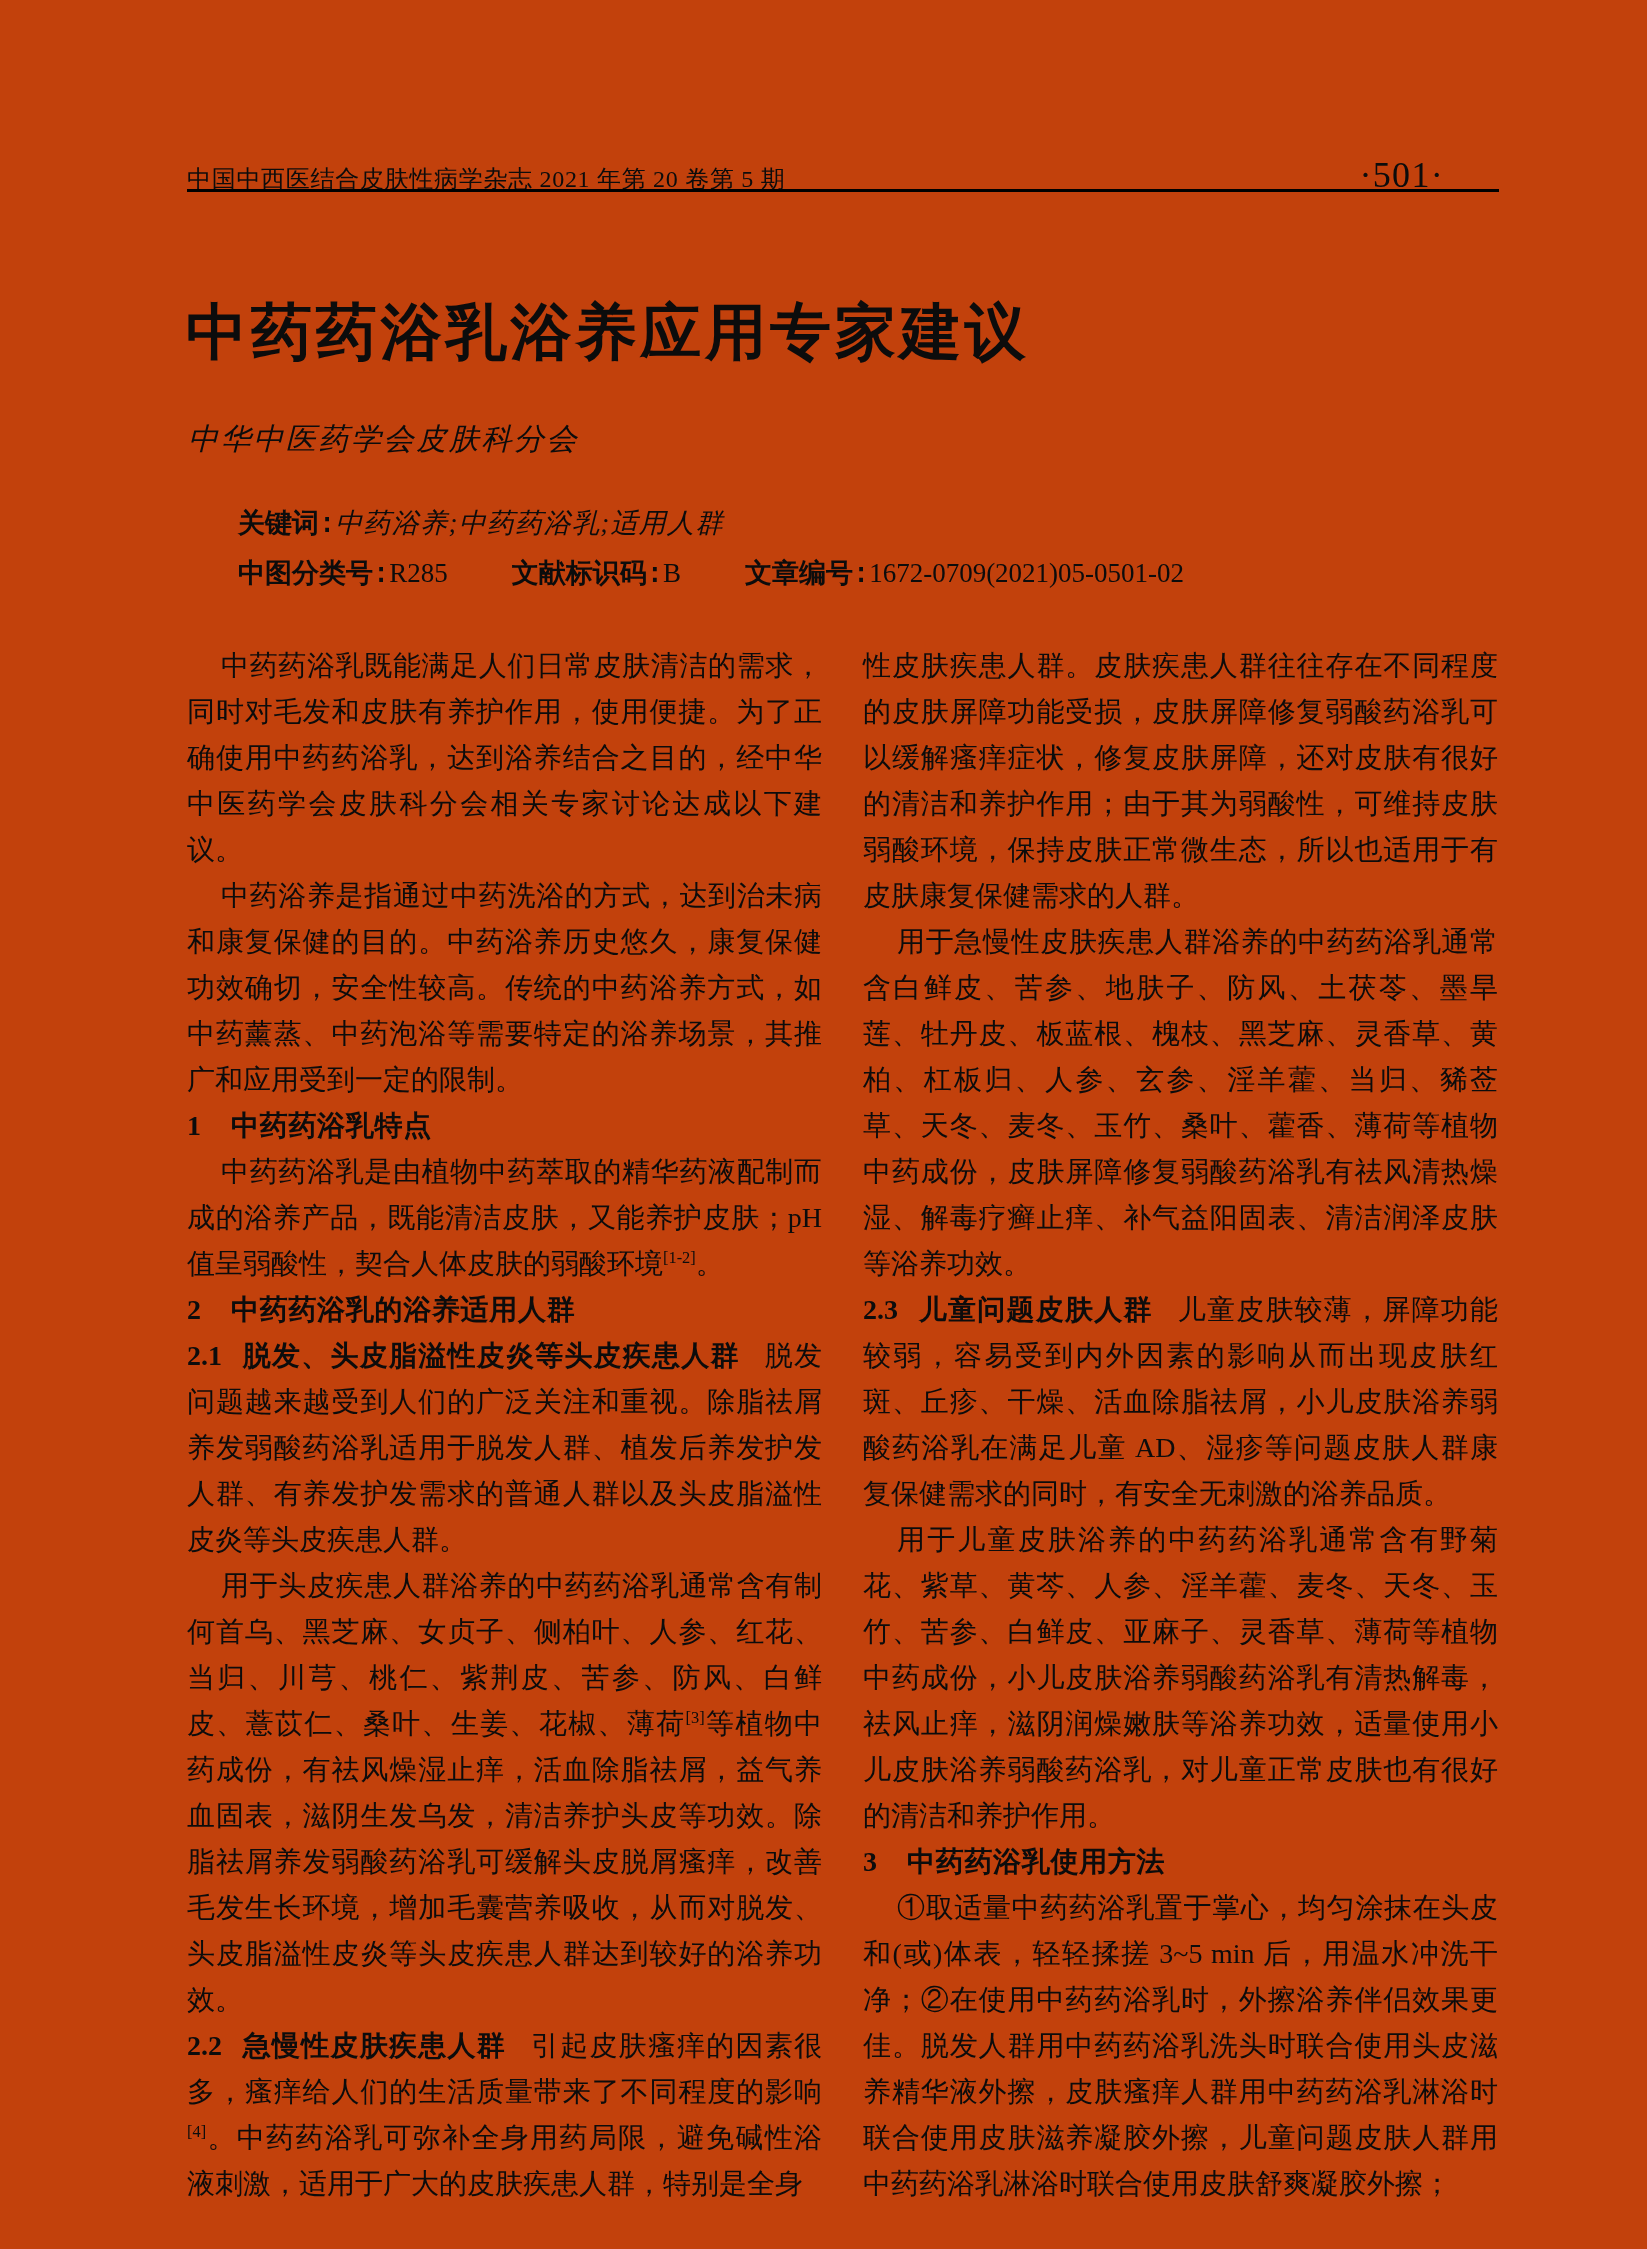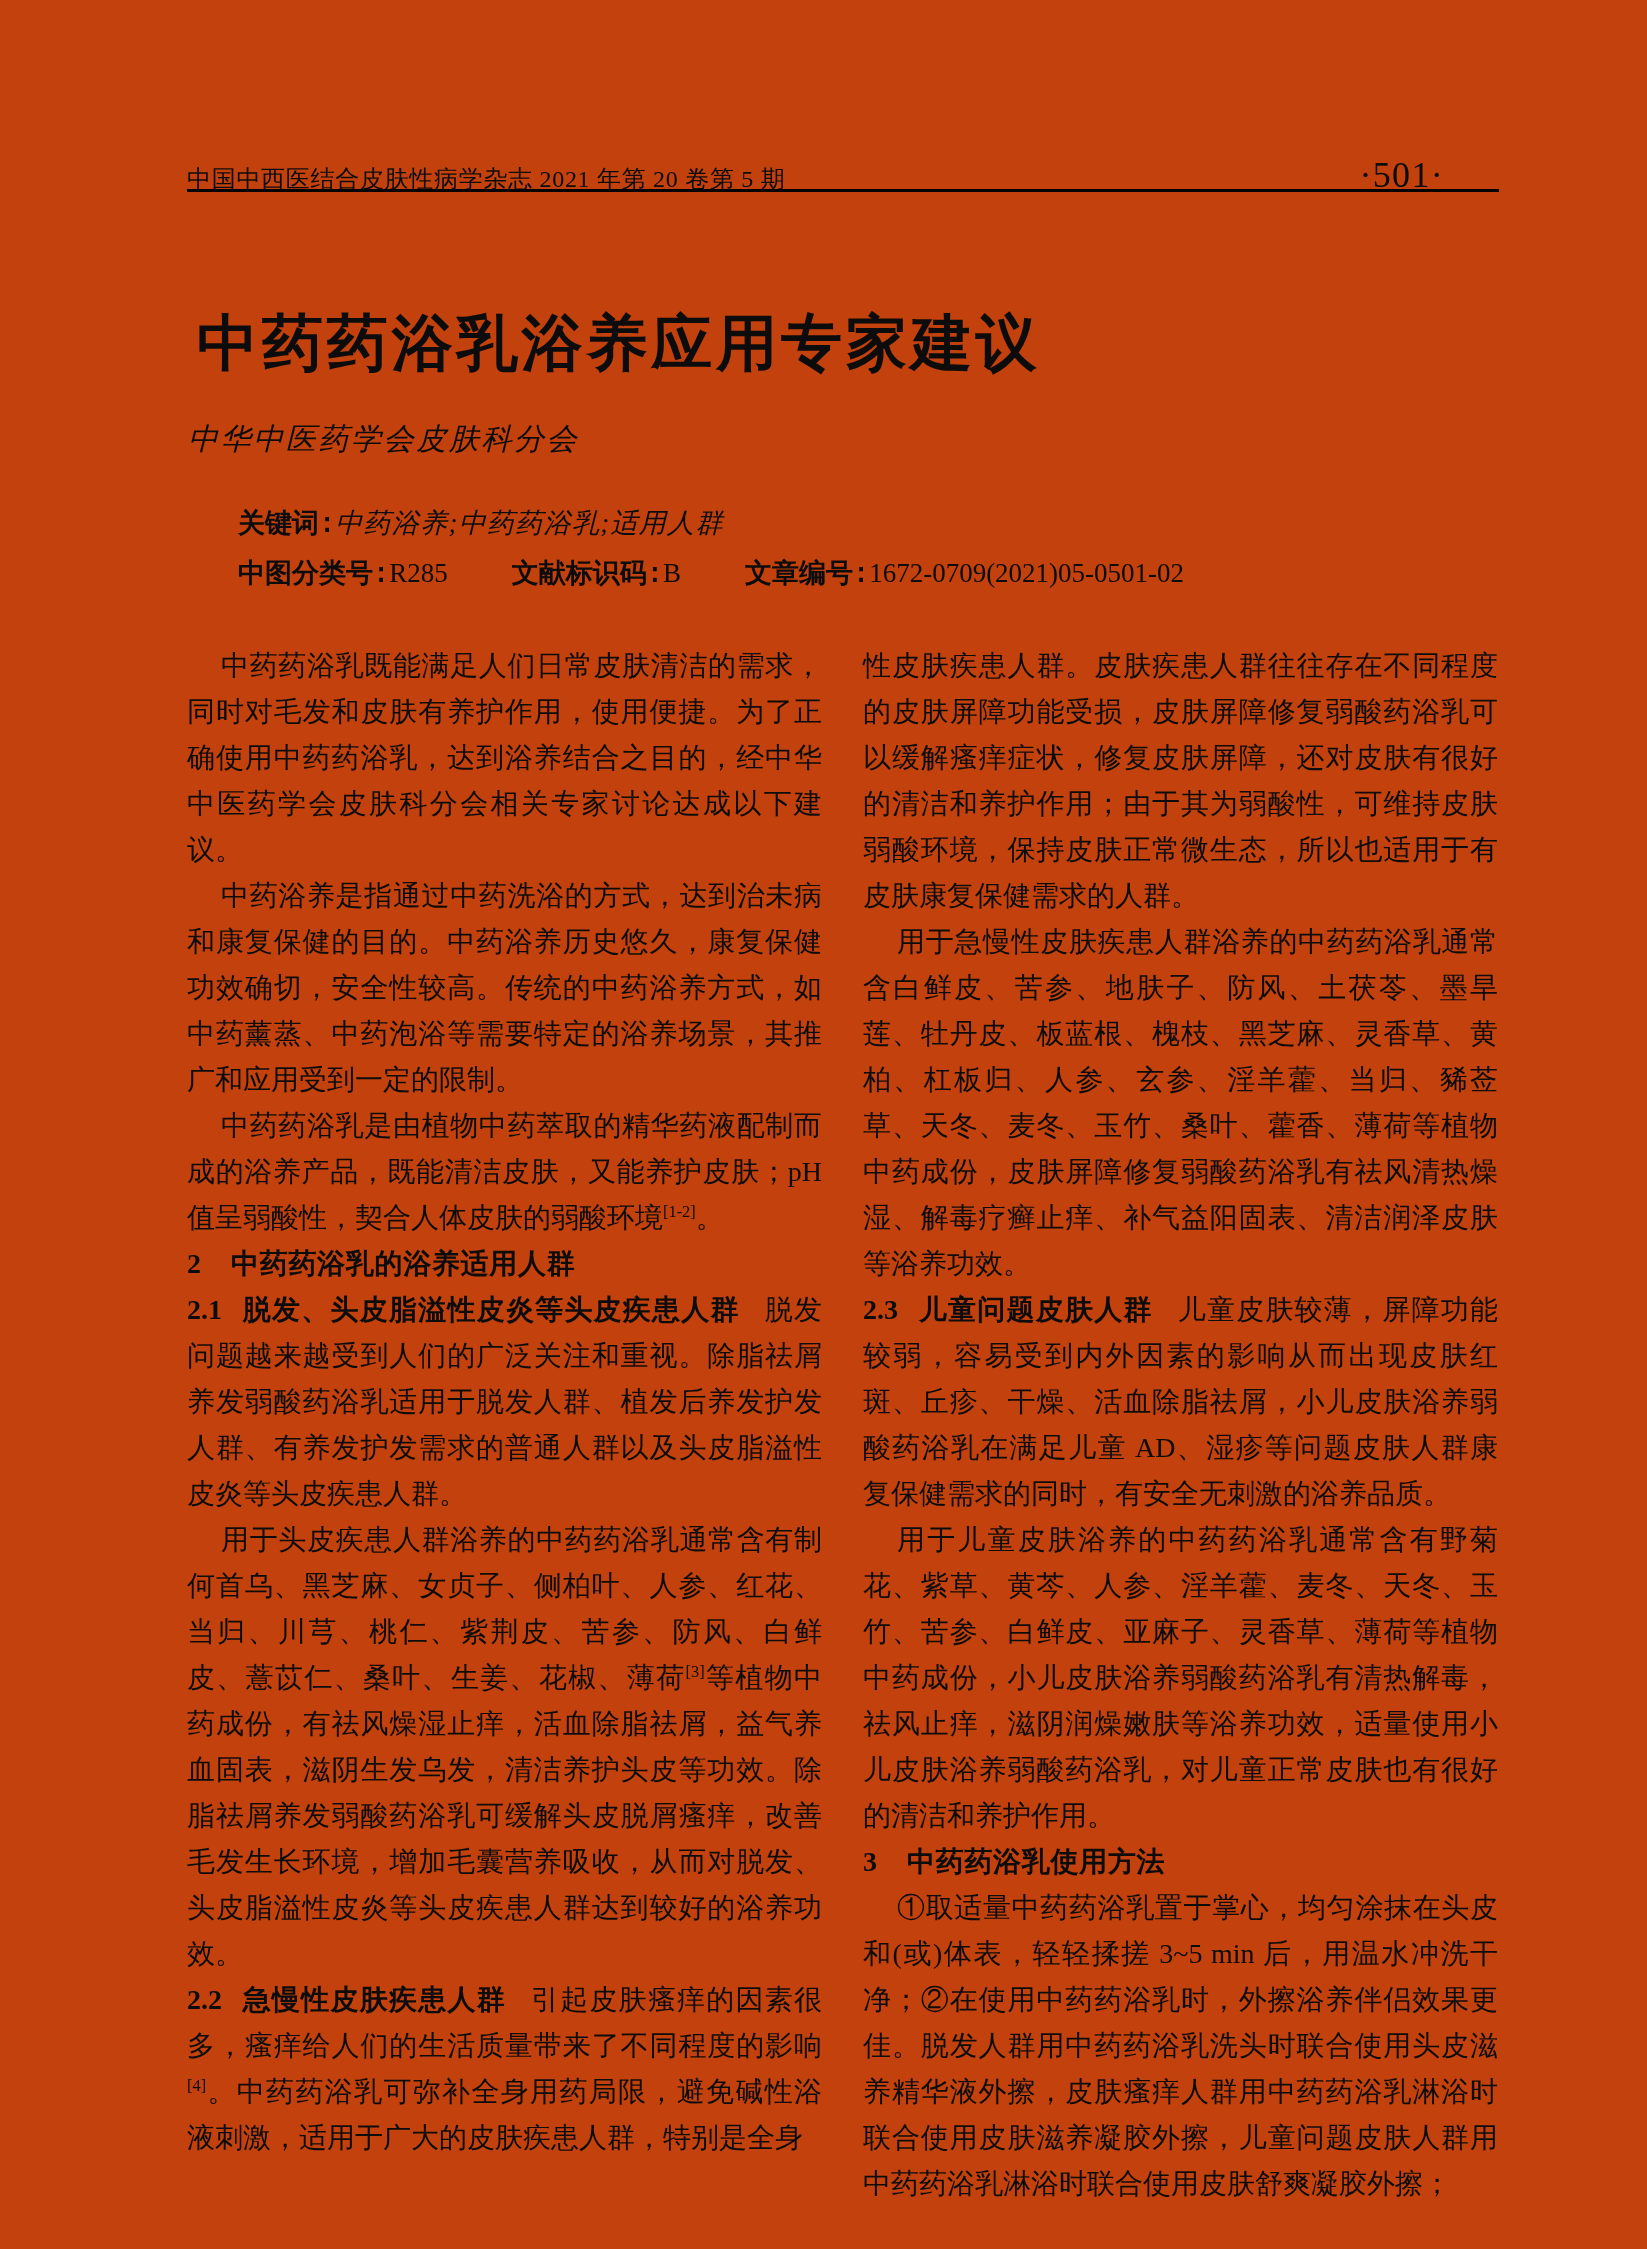--- a/index.html
+++ b/index.html
@@ -9,21 +9,21 @@
   }
   .header {
     position:absolute; left:187px; top:154px; width:1312px;
     display:flex; justify-content:space-between; align-items:baseline;
   }
   .journal-name { font-size:24px; letter-spacing:0.7px; white-space:nowrap; }
   .page-number { font-size:36px; margin-right:55px; letter-spacing:1.3px; }
   .header-rule { position:absolute; left:187px; top:189px; width:1312px; height:2.6px; background:#000; }
 
   .article-title {
-    position:absolute; left:185px; top:291px; margin:12px;
+    position:absolute; left:185px; top:291px; margin:1px;
     font-size:61px; font-weight:bold; letter-spacing:3.9px; white-space:nowrap;text-align:center;
   }
   .article-author {
     position:absolute; left:188px; top:419px;
     font-size:30px; font-style:italic; letter-spacing:2.6px;
   }
   .meta { position:absolute; left:238px; top:499px; font-size:27px; line-height:48px; white-space:nowrap; }
   .meta .label { font-family:Liberation Mono, monospace; font-weight:bold; }
   .meta .kai { font-style:italic; letter-spacing:1.3px; }
   .meta .gap { margin-right:64px; }
@@ -61,20 +61,21 @@
   <div class="article-author">中华中医药学会皮肤科分会</div>
 
   <div class="meta">
     <div class="meta-line"><span class="label">关键词:</span><span class="kai">中药浴养;中药药浴乳;适用人群</span></div>
     <div class="meta-line"><span class="label">中图分类号:</span><span class="gap">R285</span><span class="label">文献标识码:</span><span class="gap">B</span><span class="label">文章编号:</span><span>1672-0709(2021)05-0501-02</span></div>
   </div>
 
   <div class="col left">
     <p class="indent">中药药浴乳既能满足人们日常皮肤清洁的需求，同时对毛发和皮肤有养护作用，使用便捷。为了正确使用中药药浴乳，达到浴养结合之目的，经中华中医药学会皮肤科分会相关专家讨论达成以下建议。</p>
     <p class="indent">中药浴养是指通过中药洗浴的方式，达到治未病和康复保健的目的。中药浴养历史悠久，康复保健功效确切，安全性较高。传统的中药浴养方式，如中药薰蒸、中药泡浴等需要特定的浴养场景，其推广和应用受到一定的限制。</p>
+    <p class="heading"><span class="hnum">1</span><span class="htext">中药药浴乳特点</span></p>
     <p class="indent"><span>中药药浴乳是由植物中药萃取的精华药液配制而成的浴养产品，既能清洁皮肤，又能养护皮肤；pH 值呈弱酸性，契合人体皮肤的弱酸环境</span><sup class="ref">[1-2]</sup><span>。</span></p>
     <p class="heading"><span class="hnum">2</span><span class="htext">中药药浴乳的浴养适用人群</span></p>
     <p><span class="snum">2.1</span><span class="runin">脱发、头皮脂溢性皮炎等头皮疾患人群</span><span>脱发问题越来越受到人们的广泛关注和重视。除脂祛屑养发弱酸药浴乳适用于脱发人群、植发后养发护发人群、有养发护发需求的普通人群以及头皮脂溢性皮炎等头皮疾患人群。</span></p>
     <p class="indent"><span>用于头皮疾患人群浴养的中药药浴乳通常含有制何首乌、黑芝麻、女贞子、侧柏叶、人参、红花、当归、川芎、桃仁、紫荆皮、苦参、防风、白鲜皮、薏苡仁、桑叶、生姜、花椒、薄荷</span><sup class="ref">[3]</sup><span>等植物中药成份，有祛风燥湿止痒，活血除脂祛屑，益气养血固表，滋阴生发乌发，清洁养护头皮等功效。除脂祛屑养发弱酸药浴乳可缓解头皮脱屑瘙痒，改善毛发生长环境，增加毛囊营养吸收，从而对脱发、头皮脂溢性皮炎等头皮疾患人群达到较好的浴养功效。</span></p>
     <p><span class="snum">2.2</span><span class="runin">急慢性皮肤疾患人群</span><span>引起皮肤瘙痒的因素很多，瘙痒给人们的生活质量带来了不同程度的影响</span><sup class="ref">[4]</sup><span>。中药药浴乳可弥补全身用药局限，避免碱性浴液刺激，适用于广大的皮肤疾患人群，特别是全身</span></p>
   </div>
 
   <div class="col right">
     <p>性皮肤疾患人群。皮肤疾患人群往往存在不同程度的皮肤屏障功能受损，皮肤屏障修复弱酸药浴乳可以缓解瘙痒症状，修复皮肤屏障，还对皮肤有很好的清洁和养护作用；由于其为弱酸性，可维持皮肤弱酸环境，保持皮肤正常微生态，所以也适用于有皮肤康复保健需求的人群。</p>
     <p class="indent">用于急慢性皮肤疾患人群浴养的中药药浴乳通常含白鲜皮、苦参、地肤子、防风、土茯苓、墨旱莲、牡丹皮、板蓝根、槐枝、黑芝麻、灵香草、黄柏、杠板归、人参、玄参、淫羊藿、当归、豨莶草、天冬、麦冬、玉竹、桑叶、藿香、薄荷等植物中药成份，皮肤屏障修复弱酸药浴乳有祛风清热燥湿、解毒疗癣止痒、补气益阳固表、清洁润泽皮肤等浴养功效。</p>

